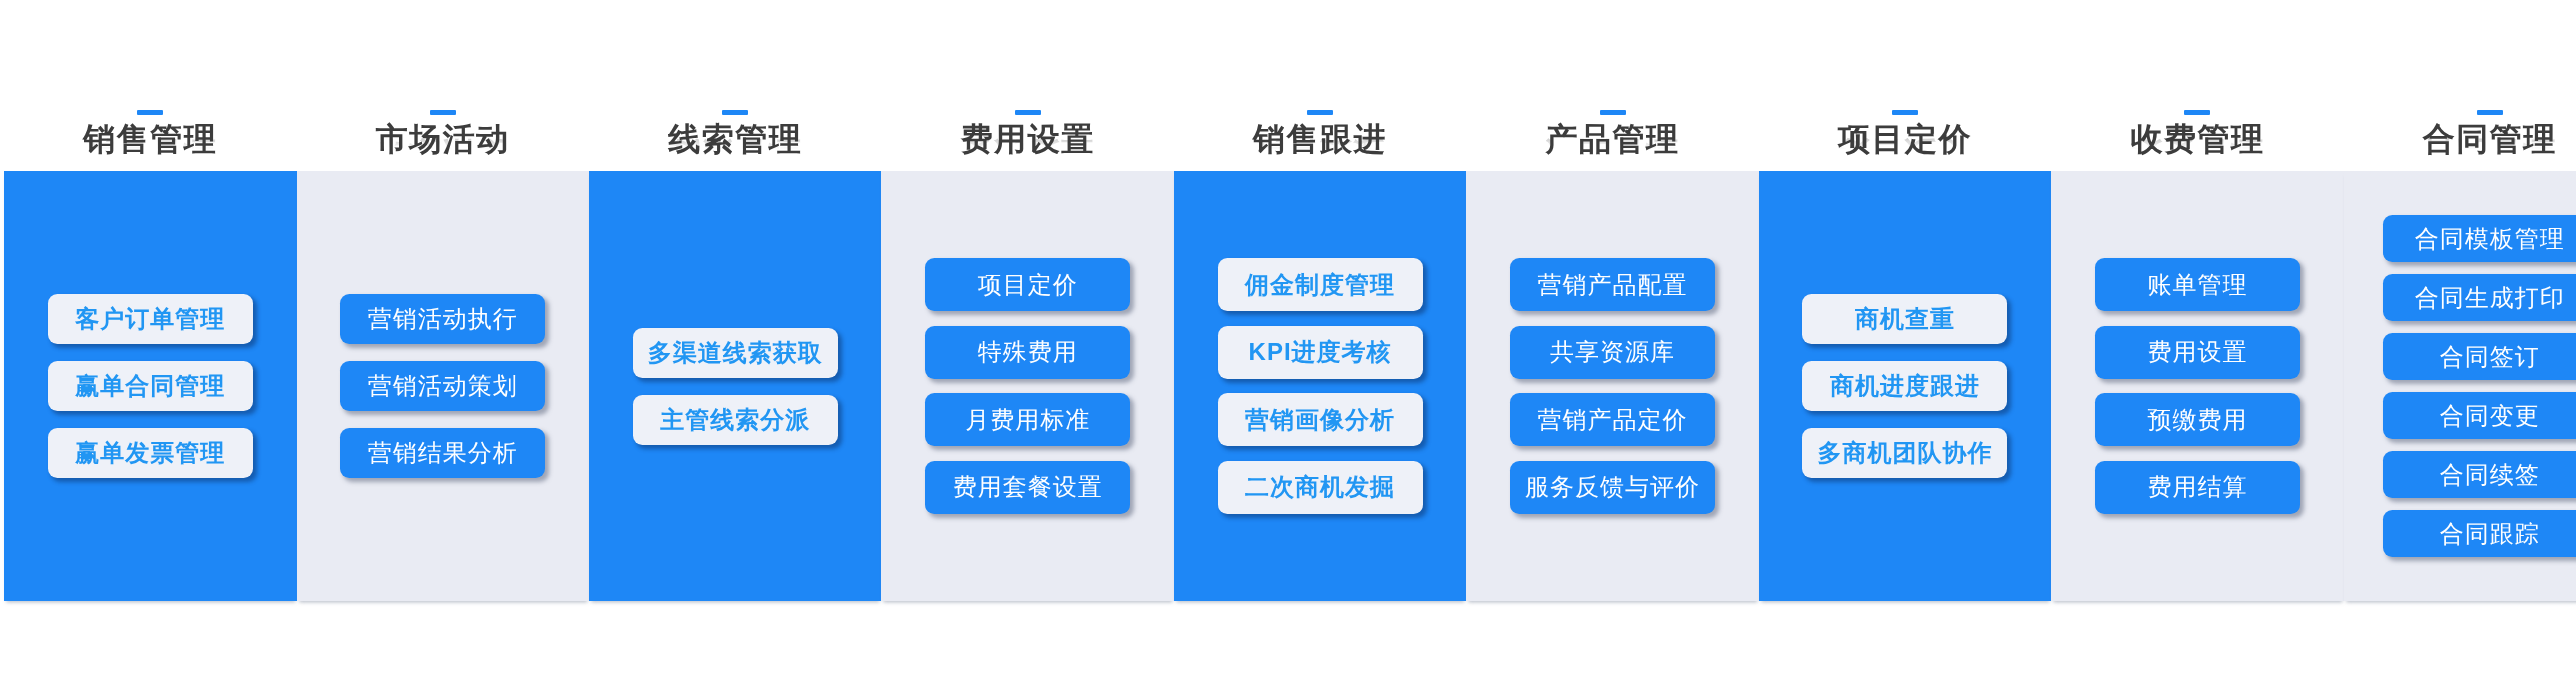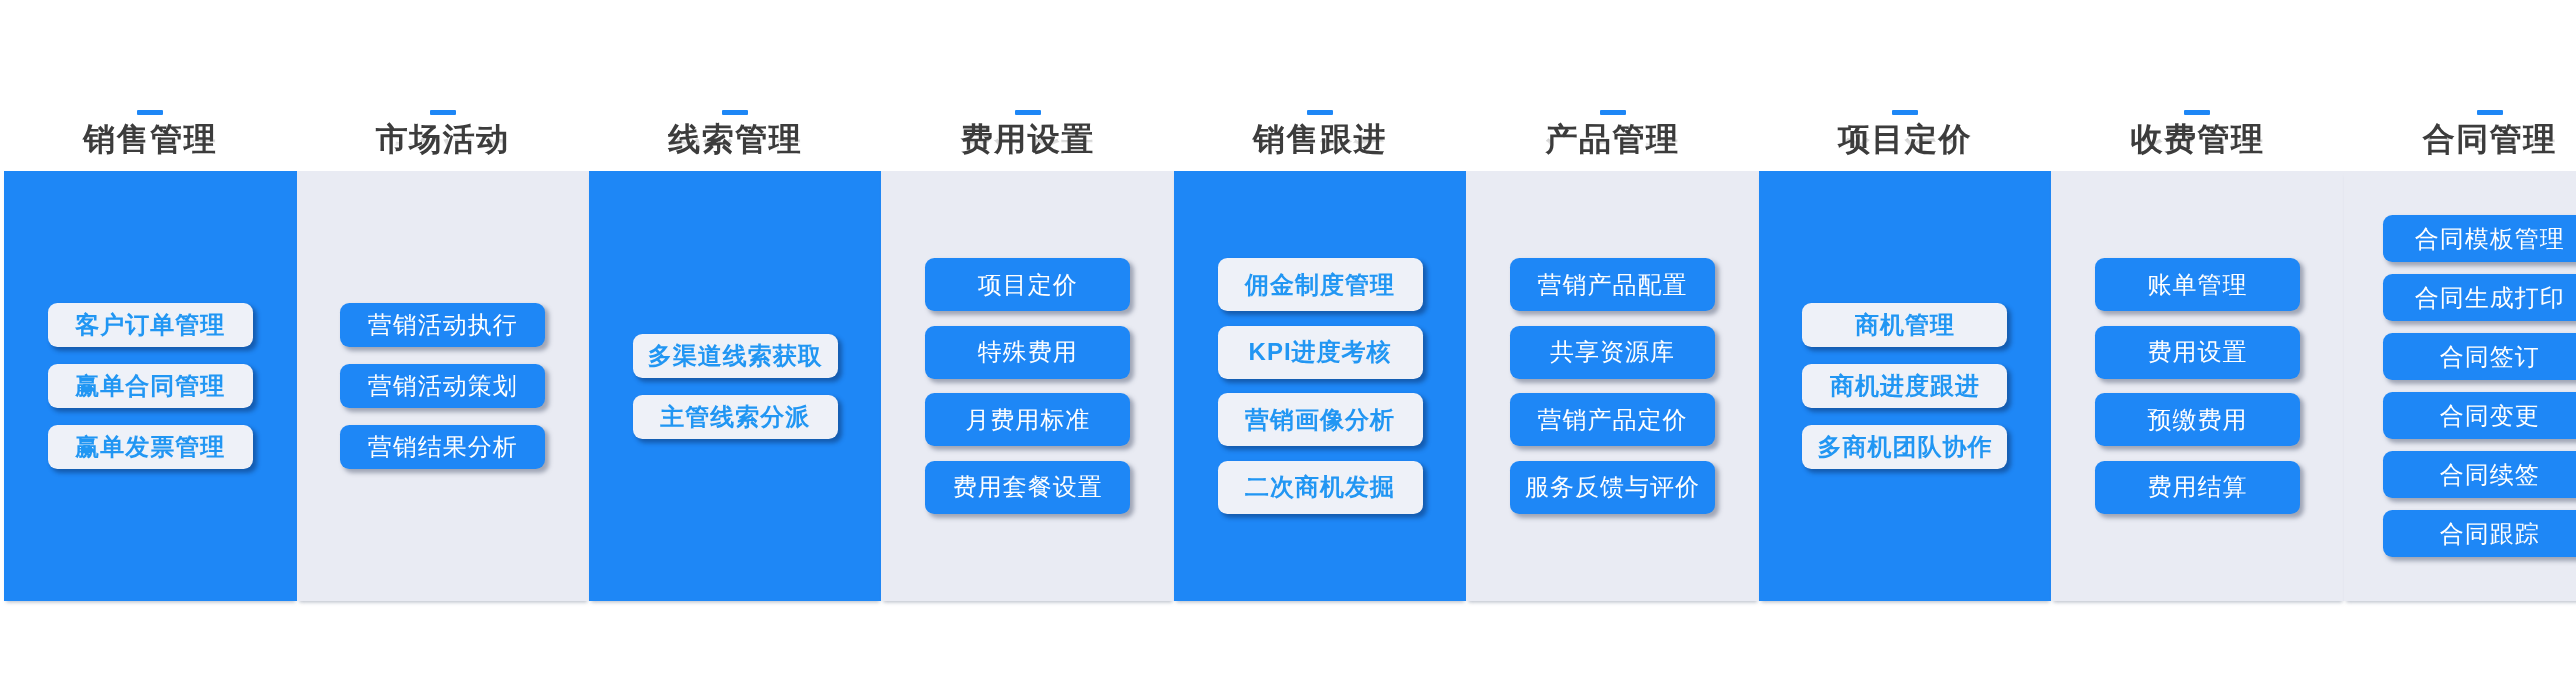--- a/index.html
+++ b/index.html
@@ -65,21 +65,21 @@
     color:var(--btn-blue-text);
     box-shadow:3.1px 3.6px 4.1px rgba(8,40,92,0.45);
     font-weight:bold;
   }
   .panel.light .btn{
     background:var(--blue);
     color:#ffffff;
     box-shadow:3.1px 3.6px 4.1px rgba(88,98,122,0.5);
   }
   .panel.n3{ gap:17px; }
-  .panel.n3 .btn{ height:44px; }
+  .panel.n3 .btn{ height:50px; }
   .panel.n4{ gap:14.4px; }
   .panel.n4 .btn{ height:53px; }
   .panel.n6{ gap:12px; }
   .panel.n6 .btn{ height:47px; width:214px; }
 </style>
 </head>
 <body>
 
 <div class="board">
   <div class="column">
@@ -155,21 +155,21 @@
         <div class="btn">服务反馈与评价</div>
       </div>
   </div>
 
   <div class="column">
     <div class="col-header">
       <span class="dash"></span>
       <div class="col-title">项目定价</div>
     </div>
     <div class="panel blue n3">
-        <div class="btn">商机管理</div>
+        <div class="btn">商机查重</div>
         <div class="btn">商机进度跟进</div>
         <div class="btn">多商机团队协作</div>
       </div>
   </div>
 
   <div class="column">
     <div class="col-header">
       <span class="dash"></span>
       <div class="col-title">收费管理</div>
     </div>

